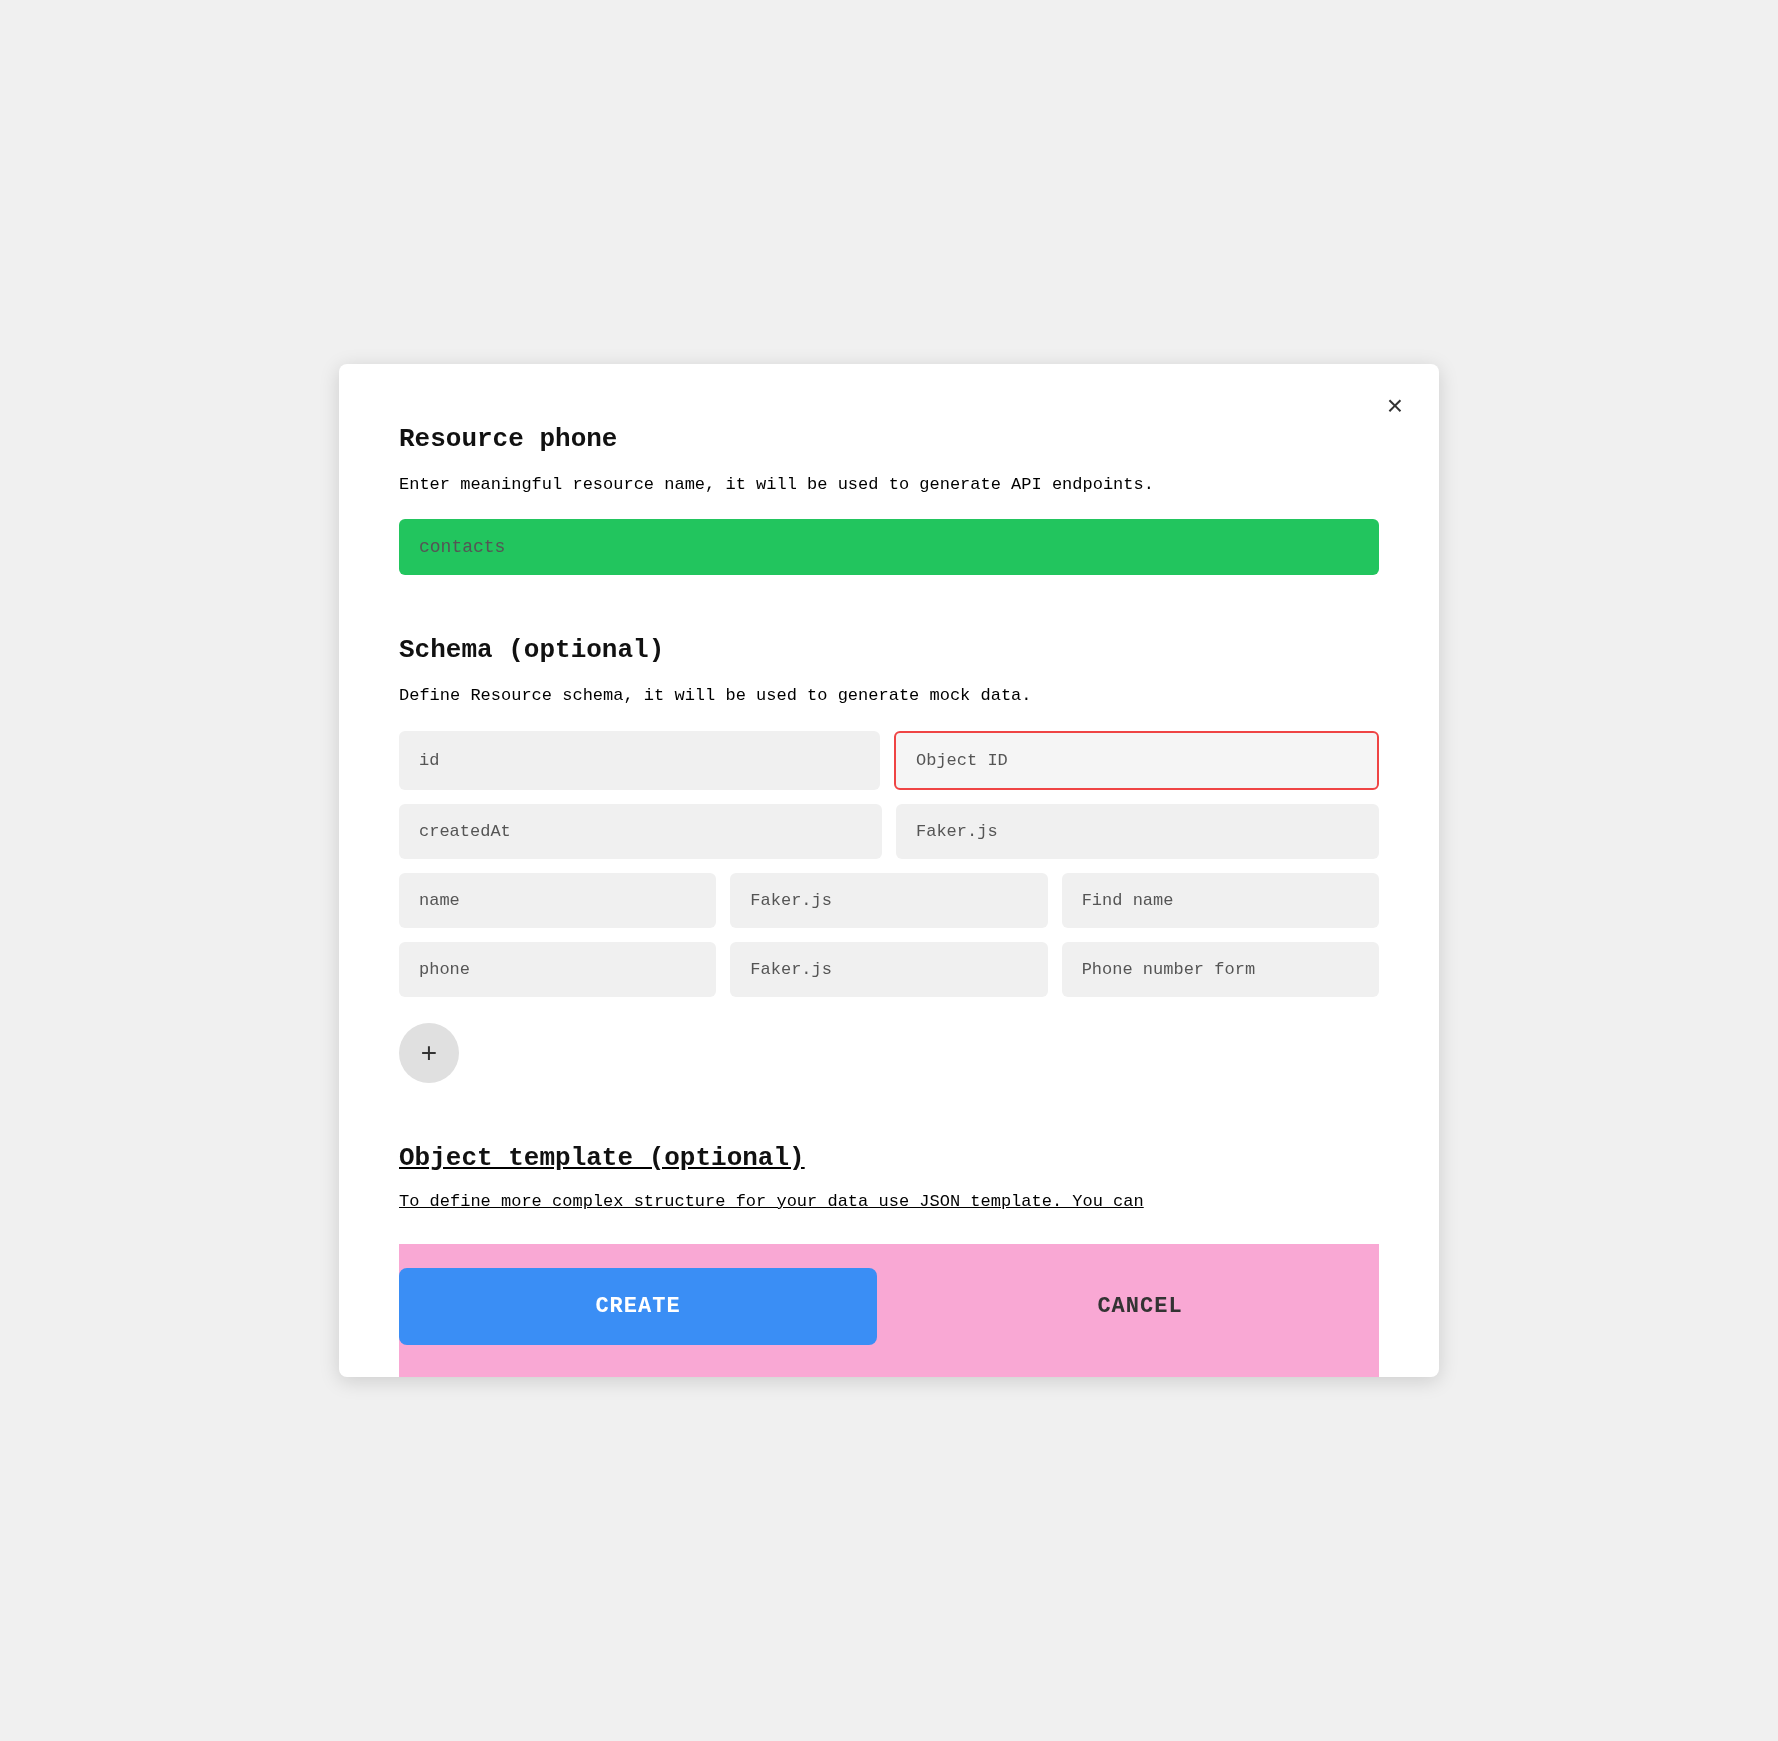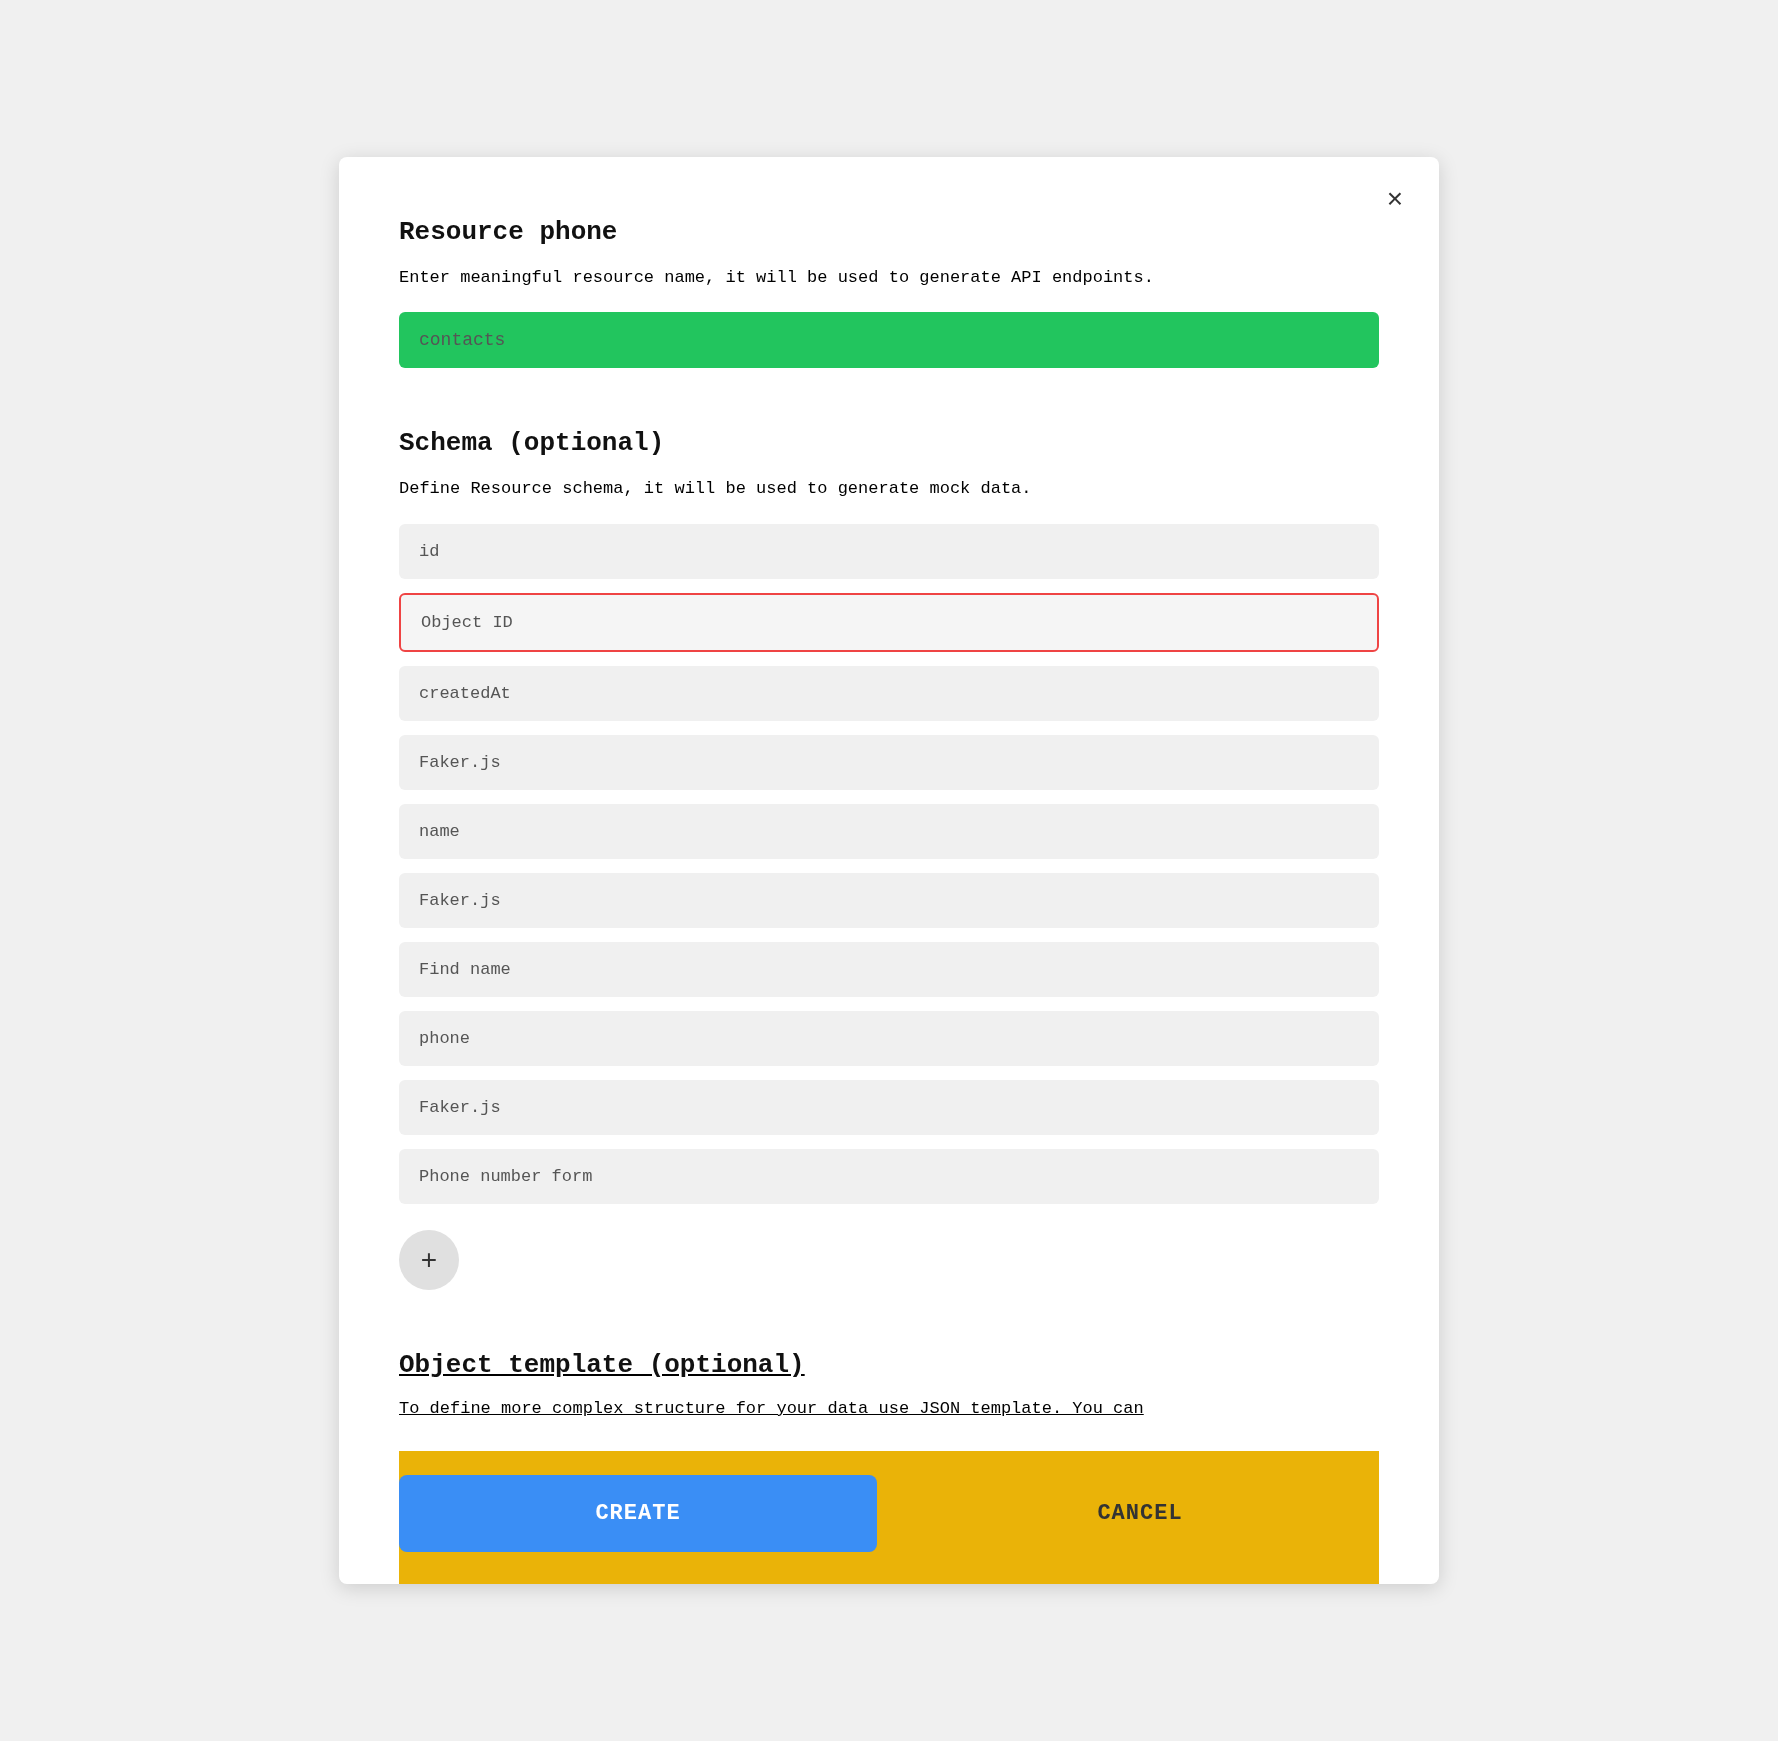--- a/index.html
+++ b/index.html
@@ -76,21 +76,20 @@
       display: flex;
       flex-direction: column;
       gap: 14px;
       margin-bottom: 26px;
     }
 
     .schema-row {
       display: flex;
       gap: 14px;
       align-items: stretch;
-      flex-direction: column;
     }
 
     .schema-cell {
       flex: 1;
       padding: 18px 20px;
       font-size: 17px;
       font-family: 'Courier New', Courier, monospace;
       background: #f0f0f0;
       border: none;
       border-radius: 6px;
@@ -127,21 +126,21 @@
       margin-bottom: 16px;
     }
 
     .footer-section .section-desc {
       margin-bottom: 8px;
     }
 
     .bottom-bar {
       position: sticky;
       bottom: 0;
-      background: #eab308;
+      background: #f9a8d4;
       padding: 24px 0 32px 0;
       display: flex;
       gap: 24px;
       align-items: flex-end;
       margin-top: 30px;
     }
 
     .create-btn {
       flex: 1;
       padding: 26px 0;

